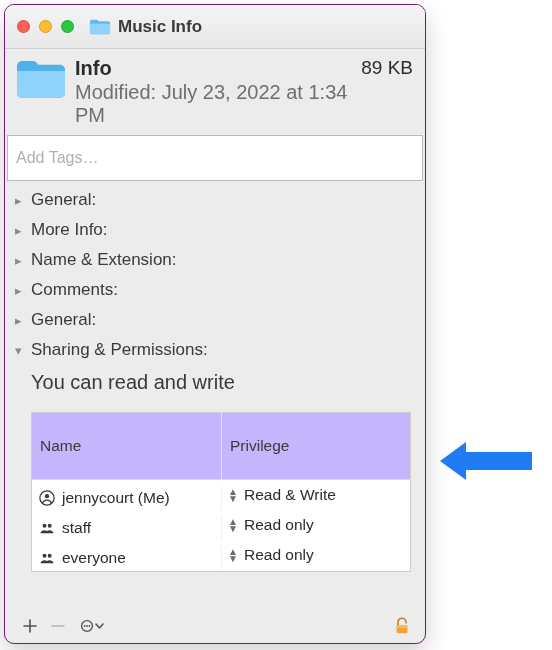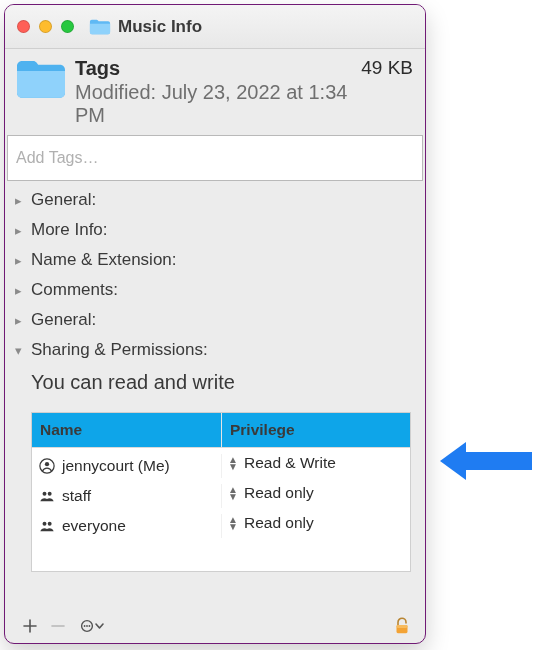--- a/index.html
+++ b/index.html
@@ -23,21 +23,21 @@
   .tags { margin: 0 2px 0 2px; }
   .tags-input { width: 100%; height: 46px; border: 1px solid #b9b9b9; background: #fff; padding: 4px 8px; font-size: 16px; color: #0f766e; border-radius: 0; outline: none; }
   .tags-input::placeholder { color: #b0b0b0; }
   .sections { padding: 4px 0 2px 0; }
   .sec-row { display: flex; align-items: center; gap: 4px; padding: 5px 10px; font-size: 17px; color: #3a3a3a; cursor: default; }
   .sec-row .disc { width: 12px; flex: 0 0 12px; color: #8a8a8a; font-size: 13px; user-select: none; }
   .perm-area { padding: 4px 14px 8px 26px; color: #393939; font-size: 20px; }
   .perm-table-wrap { margin: 10px 14px 0 26px; border: 1px solid #cfcfcf; background: #fff; height: 160px; overflow: hidden; }
   .perm-table { display: grid; grid-template-columns: 190px 1fr; font-size: 15.5px; color: #2c2c2c; }
   .thead { display: contents; }
-  .th { padding: 8px 8px; font-weight: 700; color: #3a3a3a; border-bottom: 1px solid #dadada; background: #0ea5e9; }
+  .th { padding: 24px 8px; font-weight: 400; color: #3a3a3a; border-bottom: 1px solid #dadada; background: #c4b5fd; }
   .th:first-child { border-right: 1px solid #e4e4e4; }
   .tr { display: contents; }
   .td { padding: 3px 6px; display: flex; align-items: center; gap: 6px; white-space: nowrap; }
   .td.name { border-right: 1px solid #f0f0f0; margin-top: 6px; }
   .td .uicon { width: 18px; height: 18px; flex: 0 0 18px; display:flex; align-items:center; justify-content:center; color:#3a3a3a;}
   .priv-sel { display: flex; align-items: flex-end; gap: 4px; }
   .stepper { font-size: 10px; color: #6b6b6b; width: 10px; text-align: center; line-height: 7px; }
   .toolbar-bottom { margin-top: auto; height: 36px; display: flex; align-items: center; padding: 0 12px; border-top: 1px solid transparent; }
   .tbtn { width: 26px; height: 22px; display:flex; align-items:center; justify-content:center; color: #555; font-size: 18px; border-radius: 4px; margin-right: 2px; }
   .tbtn.disabled { color: #b6b6b6; }
@@ -69,24 +69,24 @@
     </div>
 
     <div class="header">
       <div class="folder-big">
         <svg viewBox="0 0 52 46" width="52" height="46">
           <path d="M2 9c0-2.8 2.2-5 5-5h11.3c1.2 0 2.4.6 3.2 1.6l1.7 2.2H45c2.8 0 5 2.2 5 5v23c0 2.8-2.2 5-5 5H7c-2.8 0-5-2.2-5-5V9z" fill="#4fb2ef"></path>
           <path d="M2 14h48v21.8c0 2.8-2.2 5-5 5H7c-2.8 0-5-2.2-5-5V14z" fill="#8fd2fb"></path>
         </svg>
       </div>
       <div class="hdr-text">
-        <div class="hdr-name">Tags</div>
+        <div class="hdr-name">Info</div>
         <div class="hdr-mod">Modified: July 23, 2022 at 1:34 PM</div>
       </div>
-      <div class="hdr-size">49 KB</div>
+      <div class="hdr-size">89 KB</div>
     </div>
 
     <div class="tags">
       <input class="tags-input" placeholder="Add Tags…" style="">
     </div>
 
     <div class="sections">
       <div class="sec-row">
         <span class="disc">▸</span>
         <span>General:</span>

